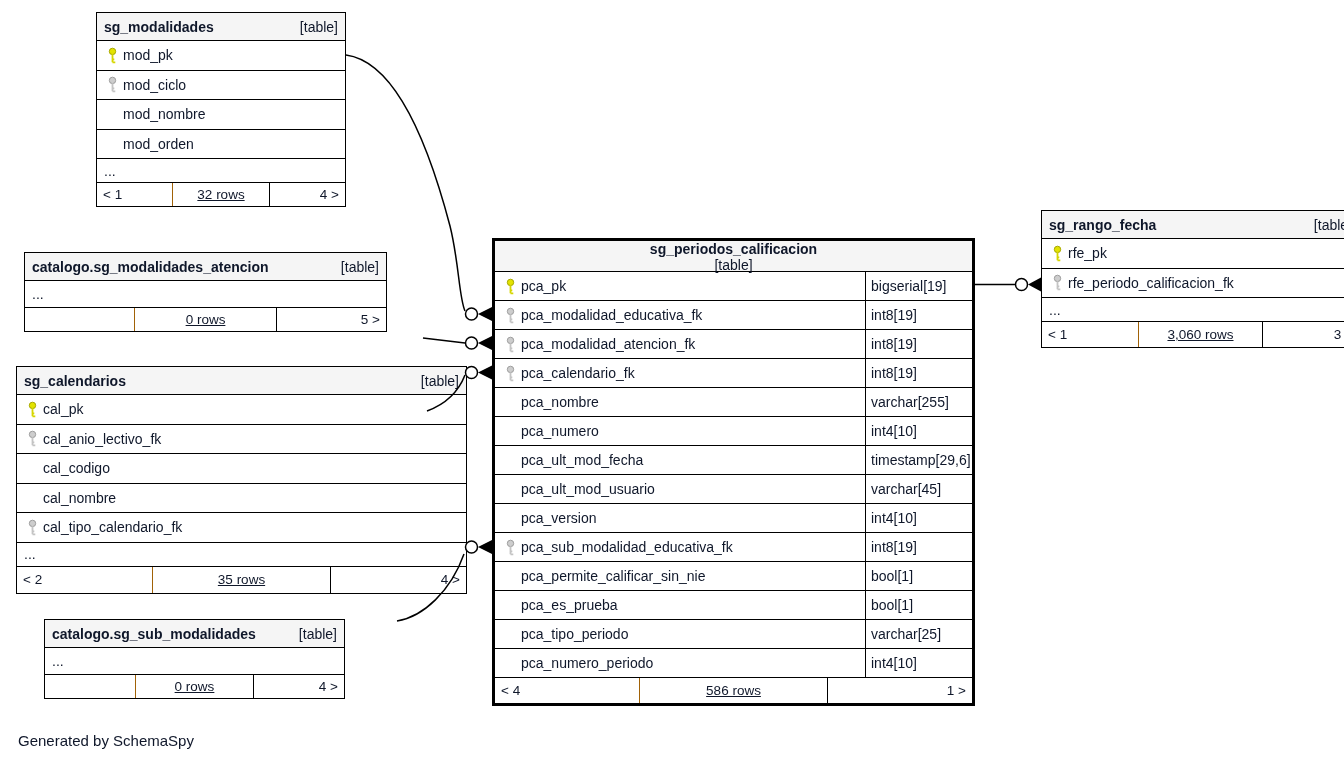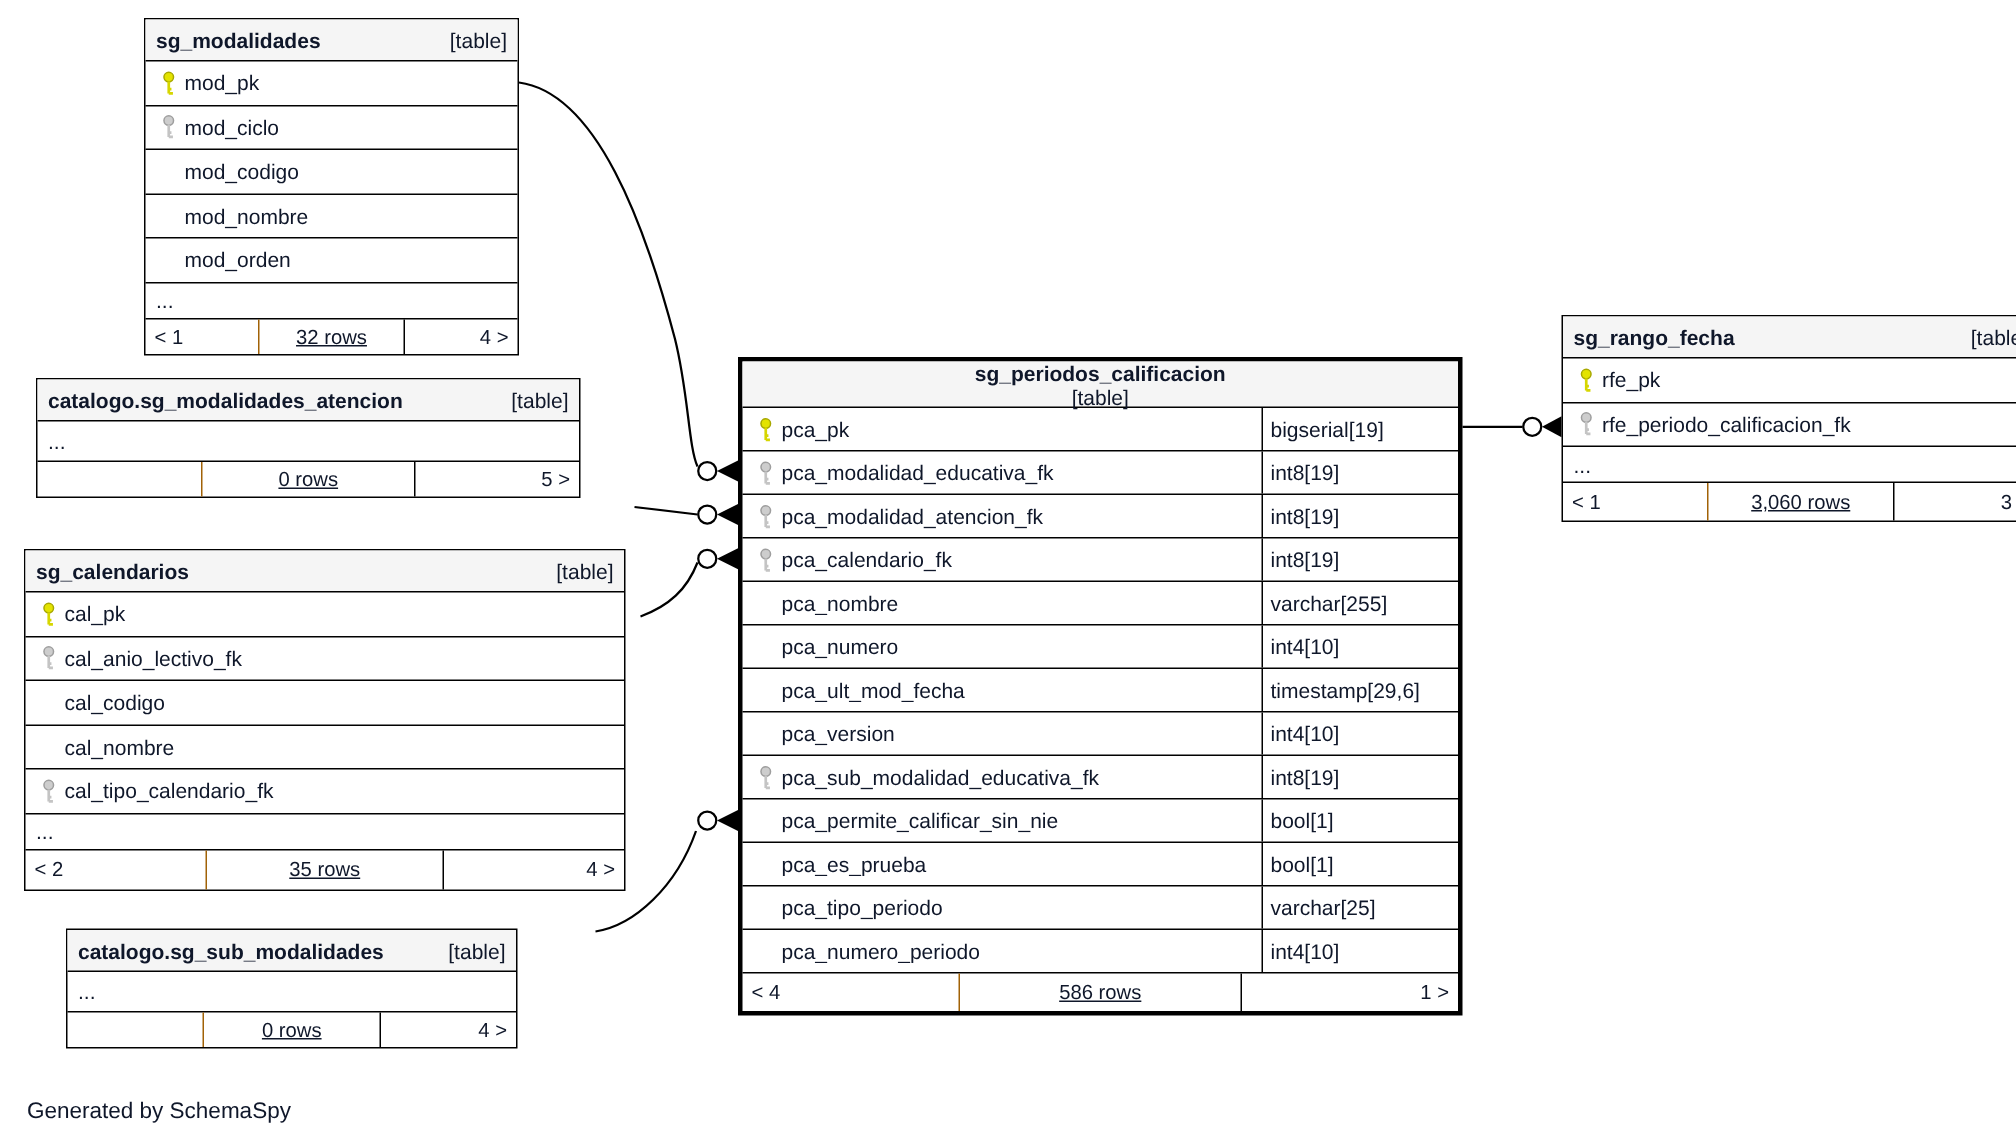--- a/index.html
+++ b/index.html
@@ -7,21 +7,21 @@
           font-family:"Liberation Sans",sans-serif;color:#0f172a;}
   .tbl{position:absolute;background:#fff;border:1px solid #000;box-sizing:border-box;z-index:1;}
   .tbl.main{border-width:3px;}
   .hdr{display:flex;justify-content:space-between;align-items:center;background:#f5f5f5;
        border-bottom:1px solid #000;height:27px;padding:0 7px;font-size:14px;}
   .tbl.main .hdr{height:30px;flex-direction:column;}
   .tname{font-weight:bold;}
   .badge{font-weight:normal;}
   .row{display:flex;align-items:center;height:29.5px;border-bottom:1px solid #000;
        font-size:14px;box-sizing:border-box;}
-  .tbl.main .row{height:29px;}
+  .tbl.main .row{height:29px;gap:24px;}
   .keyslot{width:22px;display:inline-flex;justify-content:center;align-items:center;flex:0 0 22px;margin-left:4px;}
   .cname{white-space:nowrap;}
   .norow .cname{margin-left:26px;}
   .m-name{display:flex;align-items:center;width:346px;flex:0 0 346px;overflow:hidden;}
   .m-type{flex:1;border-left:1px solid #000;align-self:stretch;display:flex;align-items:center;
           padding-left:5px;white-space:nowrap;}
   .ellipsis{height:24px;padding-left:7px;font-size:14px;}
   .ellipsis.tall{height:27px;}
   .footer{display:flex;height:23px;font-size:13.5px;}
   .tbl.main .footer{height:25px;}
@@ -84,23 +84,20 @@
     <div class="row">
       <span class="keyslot">
           <svg class="keyicon key-fk" width="11" height="17" viewBox="0 0 11 17">
             <circle cx="5.5" cy="4.4" r="3.2"></circle>
             <path d="M5.5 7.4 V15.3 M5.5 15.3 H8.3 M5.5 12.4 H7.3"></path>
           </svg>
         </span>
       <span class="cname">mod_ciclo</span>
     </div>
     <div class="row norow">
-      <span class="cname">mod_codigo</span>
-    </div>
-    <div class="row norow">
       <span class="cname">mod_nombre</span>
     </div>
     <div class="row norow">
       <span class="cname">mod_orden</span>
     </div>
     <div class="row ellipsis">...</div>
     <div class="footer">
       <span class="fcell f-l">&lt; 1</span>
       <span class="fcell f-c">32 rows</span>
       <span class="fcell f-r">4 &gt;</span>
@@ -113,21 +110,21 @@
       <span class="badge">[table]</span>
     </div>
     <div class="row ellipsis tall">...</div>
     <div class="footer">
       <span class="fcell f-l"></span>
       <span class="fcell f-c">0 rows</span>
       <span class="fcell f-r">5 &gt;</span>
     </div>
   </div>
 
-  <div class="tbl" style="left:16px;top:366px;width:401px;">
+  <div class="tbl" style="left:16px;top:366px;width:451px;">
     <div class="hdr">
       <span class="tname">sg_calendarios</span>
       <span class="badge">[table]</span>
     </div>
     <div class="row">
       <span class="keyslot">
           <svg class="keyicon key-pk" width="11" height="17" viewBox="0 0 11 17">
             <circle cx="5.5" cy="4.4" r="3.2"></circle>
             <path d="M5.5 7.4 V15.3 M5.5 15.3 H8.3 M5.5 12.4 H7.3"></path>
           </svg>
@@ -249,20 +246,27 @@
     <div class="row">
       <span class="m-name">
           <span class="keyslot"></span>
           <span class="cname">pca_ult_mod_fecha</span>
         </span>
       <span class="m-type">timestamp[29,6]</span>
     </div>
     <div class="row">
       <span class="m-name">
           <span class="keyslot"></span>
+          <span class="cname">pca_ult_mod_usuario</span>
+        </span>
+      <span class="m-type">varchar[45]</span>
+    </div>
+    <div class="row">
+      <span class="m-name">
+          <span class="keyslot"></span>
           <span class="cname">pca_version</span>
         </span>
       <span class="m-type">int4[10]</span>
     </div>
     <div class="row">
       <span class="m-name">
           <span class="keyslot">
             <svg class="keyicon key-fk" width="11" height="17" viewBox="0 0 11 17">
               <circle cx="5.5" cy="4.4" r="3.2"></circle>
               <path d="M5.5 7.4 V15.3 M5.5 15.3 H8.3 M5.5 12.4 H7.3"></path>

